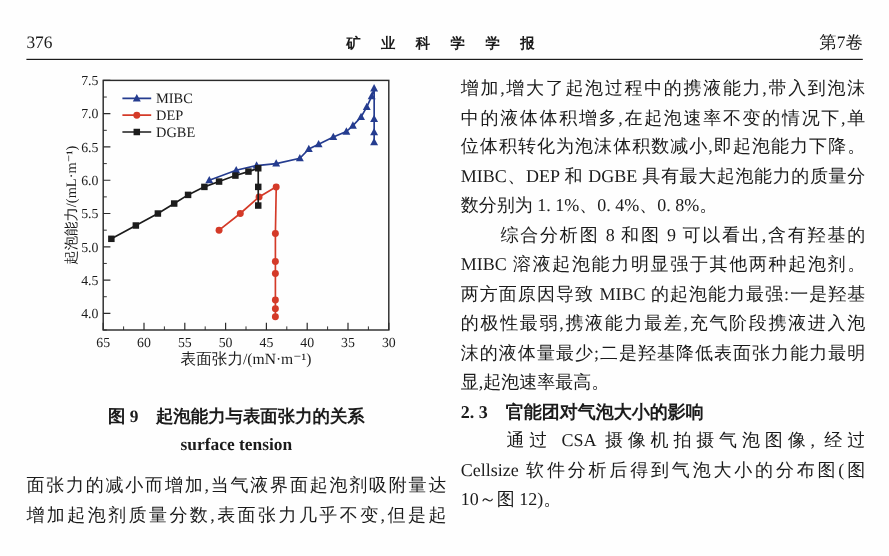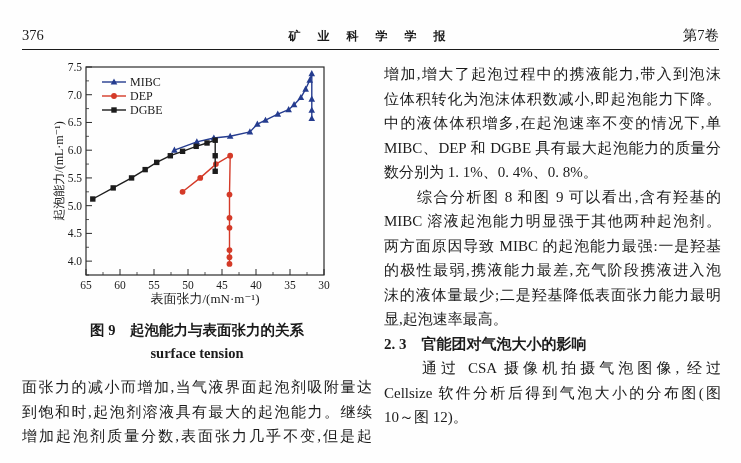--- a/index.html
+++ b/index.html
@@ -13,21 +13,21 @@
   .rule{border-top:1.7px solid #1b1b1b;margin:0 22px;}
   .content{display:flex;padding:9px 20px 0 22px;gap:12px;}
   .col.left{width:350px;}
   .col.right{flex:1;padding-top:3px;}
   .tline{margin:0;font-size:15px;line-height:24.5px;text-align:justify;}
   .full{text-align-last:justify;}
   .end{text-align-last:auto;}
   .heading{font-weight:bold;text-align-last:auto;}
   .chart-wrap{margin:2px 0 0 30px;}
   #chart text{font-family:"Liberation Serif","DejaVu Serif",serif;}
-  .caption{text-align:center;margin-top:5px;}
+  .caption{text-align:center;margin-top:22px;}
   .cap-cn{margin:0;font-size:14.5px;font-weight:bold;line-height:24px;}
   .cap-en{margin:0;font-size:14.5px;font-weight:bold;line-height:22px;}
   .para{margin-top:11px;}
 </style>
 </head>
 <body>
 
 <div class="page">
   <header>
     <span class="pageno">376</span>
@@ -142,29 +142,28 @@
             <rect x="59.3" y="46.3" width="5.4" height="5.4" fill="#1c1c1c"></rect>
             <text x="78" y="53" font-size="12" fill="#1b1b1b">DGBE</text>
           </svg>
       </div>
       <div class="caption">
         <p class="cap-cn">图 9　起泡能力与表面张力的关系</p>
         <p class="cap-en">surface tension</p>
       </div>
       <div class="para">
           <p class="tline full">面张力的减小而增加,当气液界面起泡剂吸附量达</p>
-          <p class="tline full">到饱和时,起泡剂溶液具有最大的起泡能力。继续</p>
           <p class="tline full">增加起泡剂质量分数,表面张力几乎不变,但是起</p>
         </div>
     </div>
 
     <div class="col right">
         <p class="tline full">增加,增大了起泡过程中的携液能力,带入到泡沫</p>
+        <p class="tline full">中的液体体积增多,在起泡速率不变的情况下,单</p>
         <p class="tline full">位体积转化为泡沫体积数减小,即起泡能力下降。</p>
-        <p class="tline full">中的液体体积增多,在起泡速率不变的情况下,单</p>
         <p class="tline full">MIBC、DEP 和 DGBE 具有最大起泡能力的质量分</p>
         <p class="tline end">数分别为 1. 1%、0. 4%、0. 8%。</p>
         <p class="tline full">　　综合分析图 8 和图 9 可以看出,含有羟基的</p>
         <p class="tline full">MIBC 溶液起泡能力明显强于其他两种起泡剂。</p>
         <p class="tline full">两方面原因导致 MIBC 的起泡能力最强:一是羟基</p>
         <p class="tline full">的极性最弱,携液能力最差,充气阶段携液进入泡</p>
         <p class="tline full">沫的液体量最少;二是羟基降低表面张力能力最明</p>
         <p class="tline end">显,起泡速率最高。</p>
         <p class="tline heading">2. 3　官能团对气泡大小的影响</p>
         <p class="tline full">　　通过 CSA 摄像机拍摄气泡图像, 经过</p>

